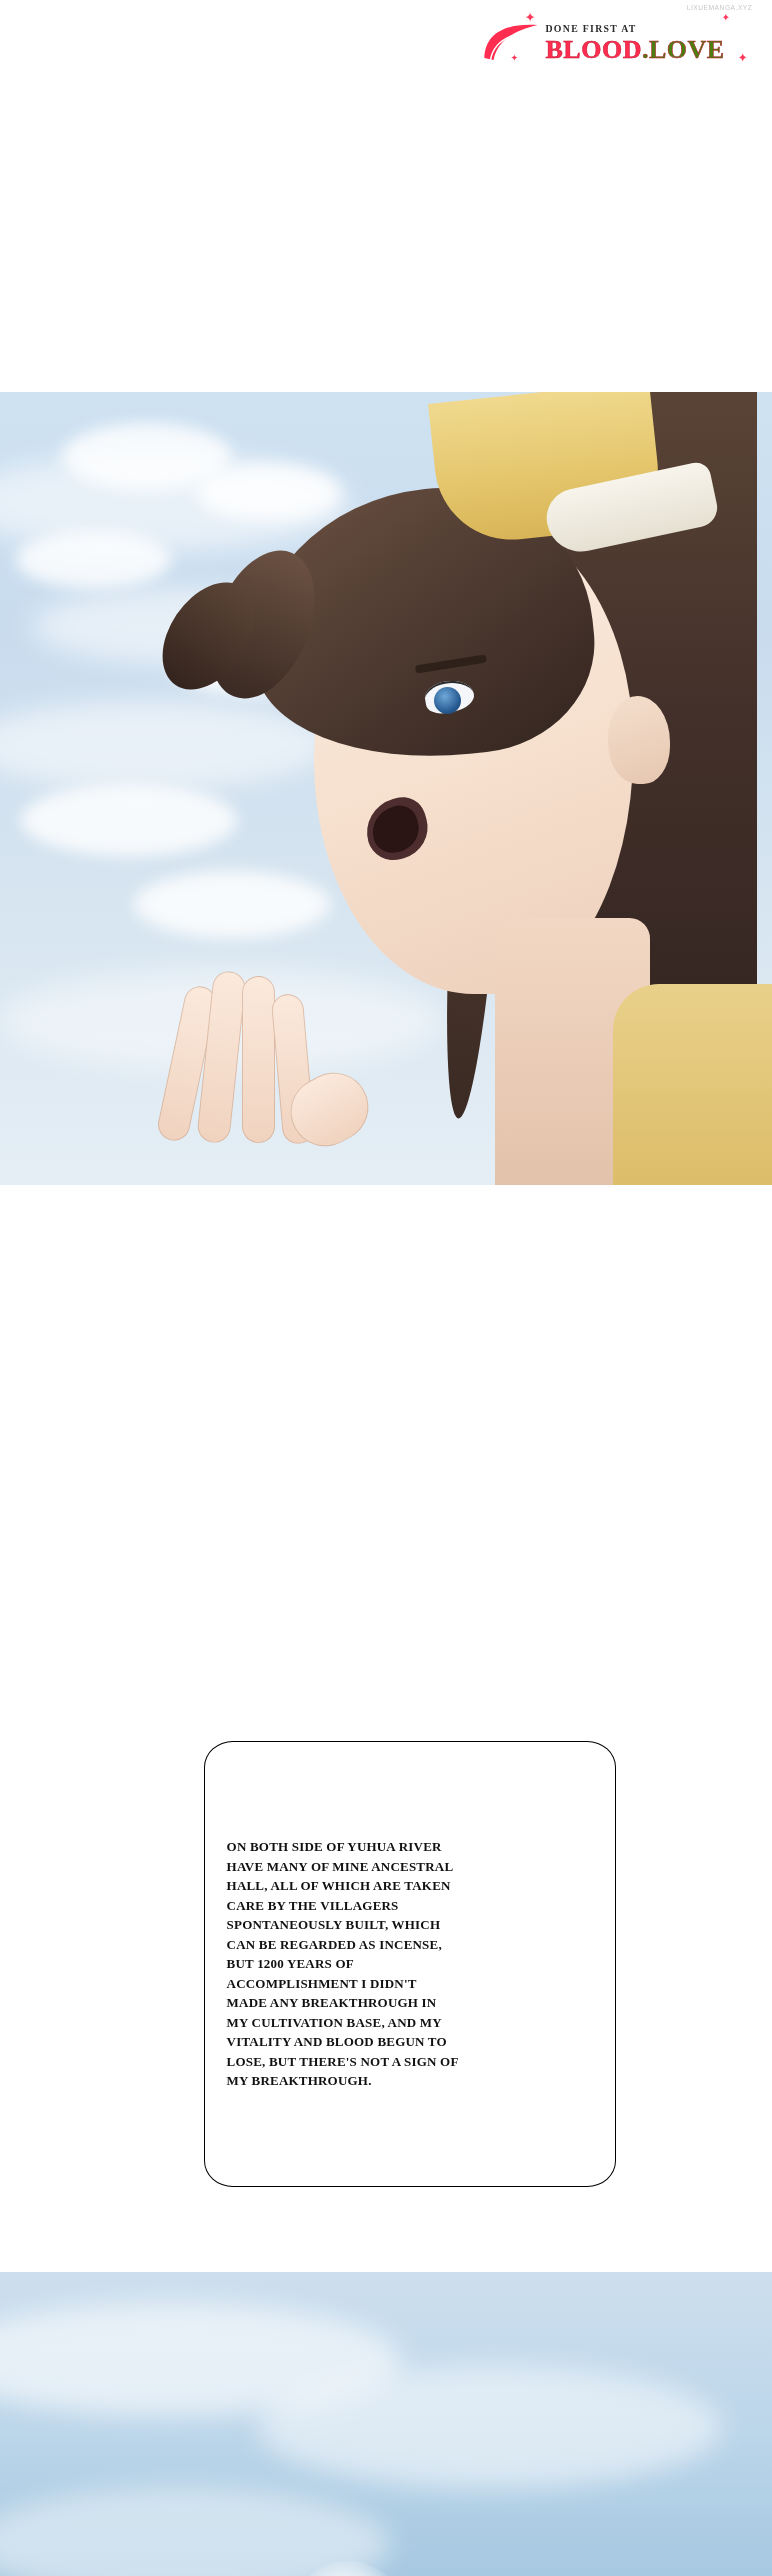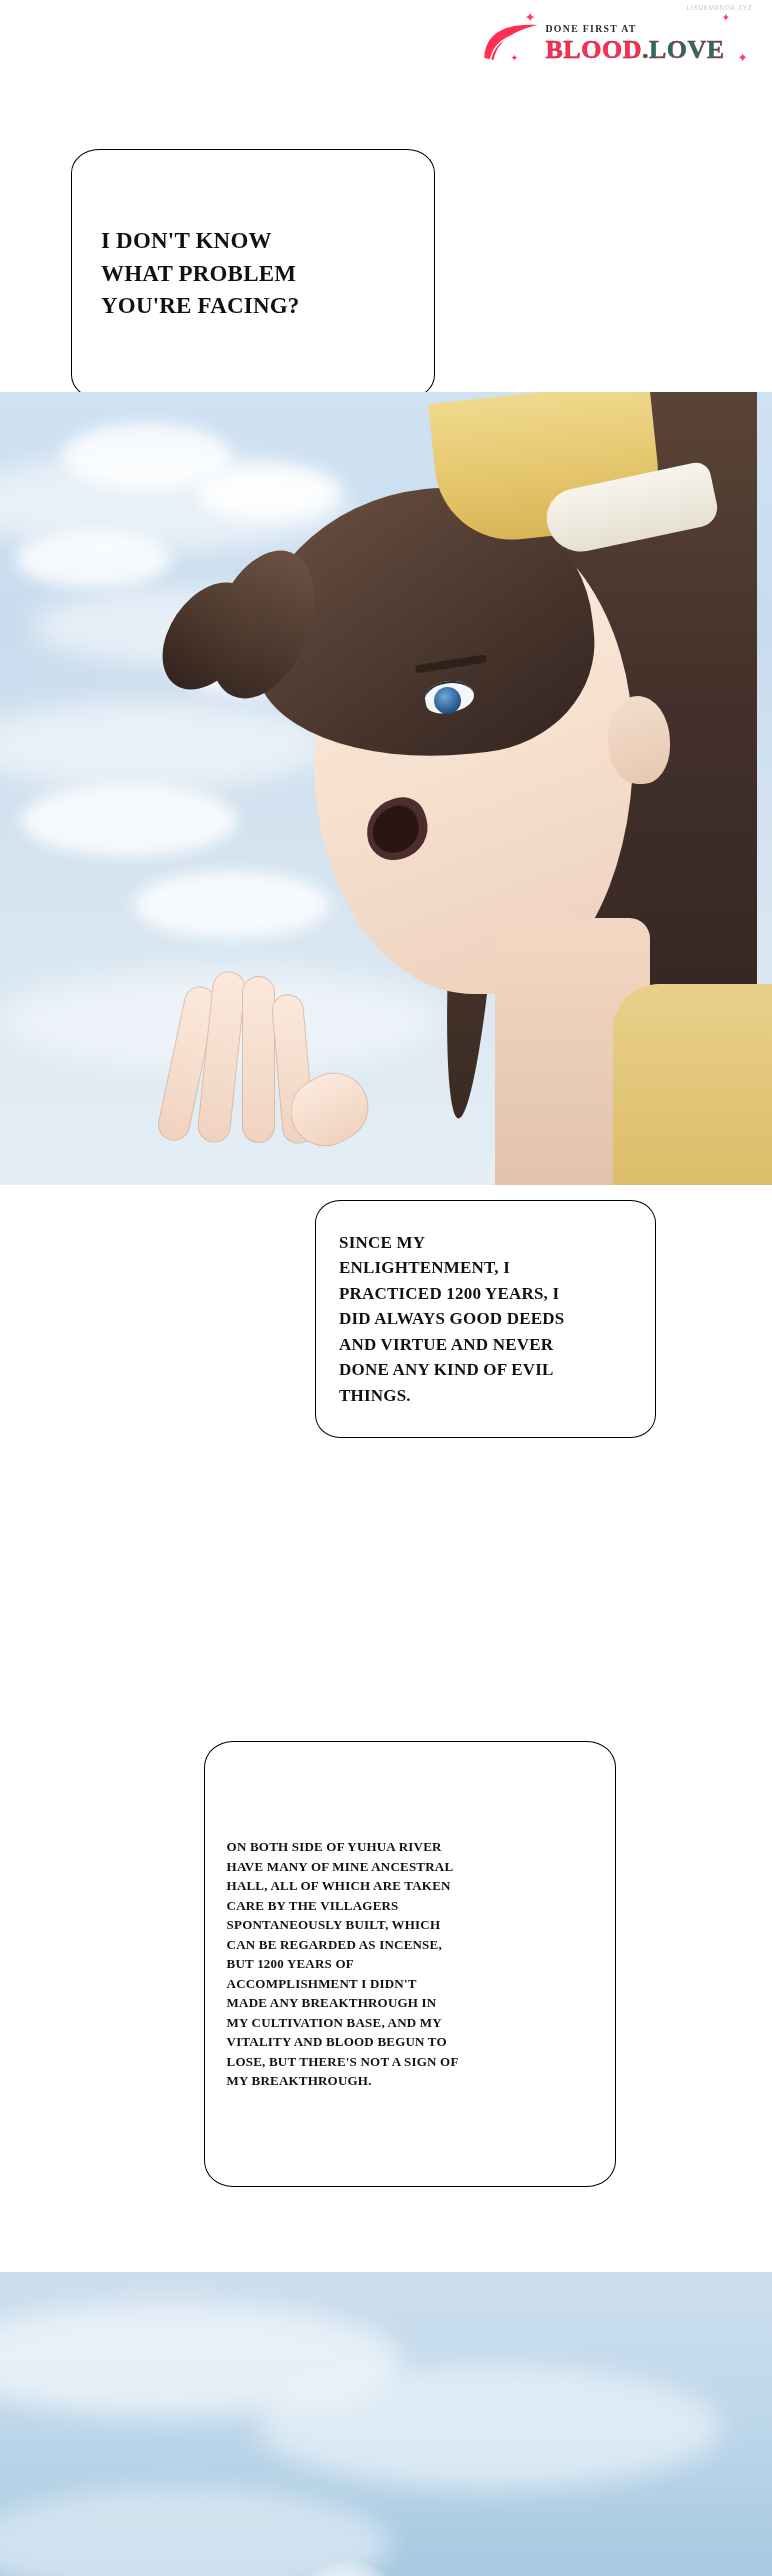--- a/index.html
+++ b/index.html
@@ -55,21 +55,21 @@
     position: absolute;
     left: 66px;
     top: 20.6px;
     font-size: 26px;
     font-weight: bold;
     letter-spacing: 0.5px;
     font-family: "Liberation Serif", serif;
     color: #ff2d4f;
     -webkit-text-stroke: 0.5px #c01030;
   }
-  .logo-main .dot { color: #0f766e; }
+  .logo-main .dot { color: #4d7c0f; }
   .tiny-watermark {
     position: absolute;
     top: 4.1px;
     right: 20.6px;
     font-size: 6.7px;
     color: #c8c8c8;
     letter-spacing: 0.5px;
   }
 
   
@@ -297,25 +297,20 @@
     </svg>
 
     <div class="logo-readfirst">DONE FIRST AT</div>
     <div class="logo-main"><span>BLOOD</span><span class="dot">.LOVE</span></div>
   </div>
 
   <svg class="tail1" viewBox="0 0 150 120">
     <path d="M10 2 L130 2 L40 116 Z" fill="#ffffff" stroke="#000000" stroke-width="6" stroke-linejoin="round"></path>
     <rect x="6" y="0" width="130" height="10" fill="#ffffff"></rect>
   </svg>
-  <div class="bubble" id="bubble1">
-    <div class="txt">I DON'T KNOW
-WHAT PROBLEM
-YOU'RE FACING?</div>
-  </div>
 
   <div class="panel" id="panel1">
 
     <div class="cloudband" style="left:-41px; top:62px; width:392px; height:98px;"></div>
     <div class="cloudband" style="left:31px; top:196px; width:319px; height:77px;"></div>
     <div class="cloudband" style="left:-31px; top:309px; width:361px; height:88px;"></div>
     <div class="cloud" style="left:62px; top:31px; width:170px; height:67px;"></div>
     <div class="cloud" style="left:196px; top:72px; width:144px; height:57px;"></div>
     <div class="cloud" style="left:15.5px; top:139px; width:155px; height:57px;"></div>
     <div class="cloud" style="left:170px; top:242px; width:175px; height:62px;"></div>
@@ -349,29 +344,20 @@
 
     <div class="hand">
       <div class="finger" style="left:15.5px; top:15.5px; width:30px; height:155px; transform:rotate(12deg);"></div>
       <div class="finger" style="left:50px; top:2.1px; width:31px; height:170px; transform:rotate(6deg);"></div>
       <div class="finger" style="left:87px; top:7.2px; width:31px; height:165px; transform:rotate(0deg);"></div>
       <div class="finger" style="left:122px; top:25px; width:30px; height:148px; transform:rotate(-5deg);"></div>
       <div class="finger" style="left:135px; top:106px; width:77px; height:67px; transform:rotate(-28deg); border-radius:36px;"></div>
     </div>
   </div>
 
-  <div class="bubble" id="bubble2">
-    <div class="txt">SINCE MY
-ENLIGHTENMENT, I
-PRACTICED 1200 YEARS, I
-DID ALWAYS GOOD DEEDS
-AND VIRTUE AND NEVER
-DONE ANY KIND OF EVIL
-THINGS.</div>
-  </div>
 
   <div class="bubble" id="bubble3">
     <div class="txt">ON BOTH SIDE OF YUHUA RIVER
 HAVE MANY OF MINE ANCESTRAL
 HALL, ALL OF WHICH ARE TAKEN
 CARE BY THE VILLAGERS
 SPONTANEOUSLY BUILT, WHICH
 CAN BE REGARDED AS INCENSE,
 BUT 1200 YEARS OF
 ACCOMPLISHMENT I DIDN'T

